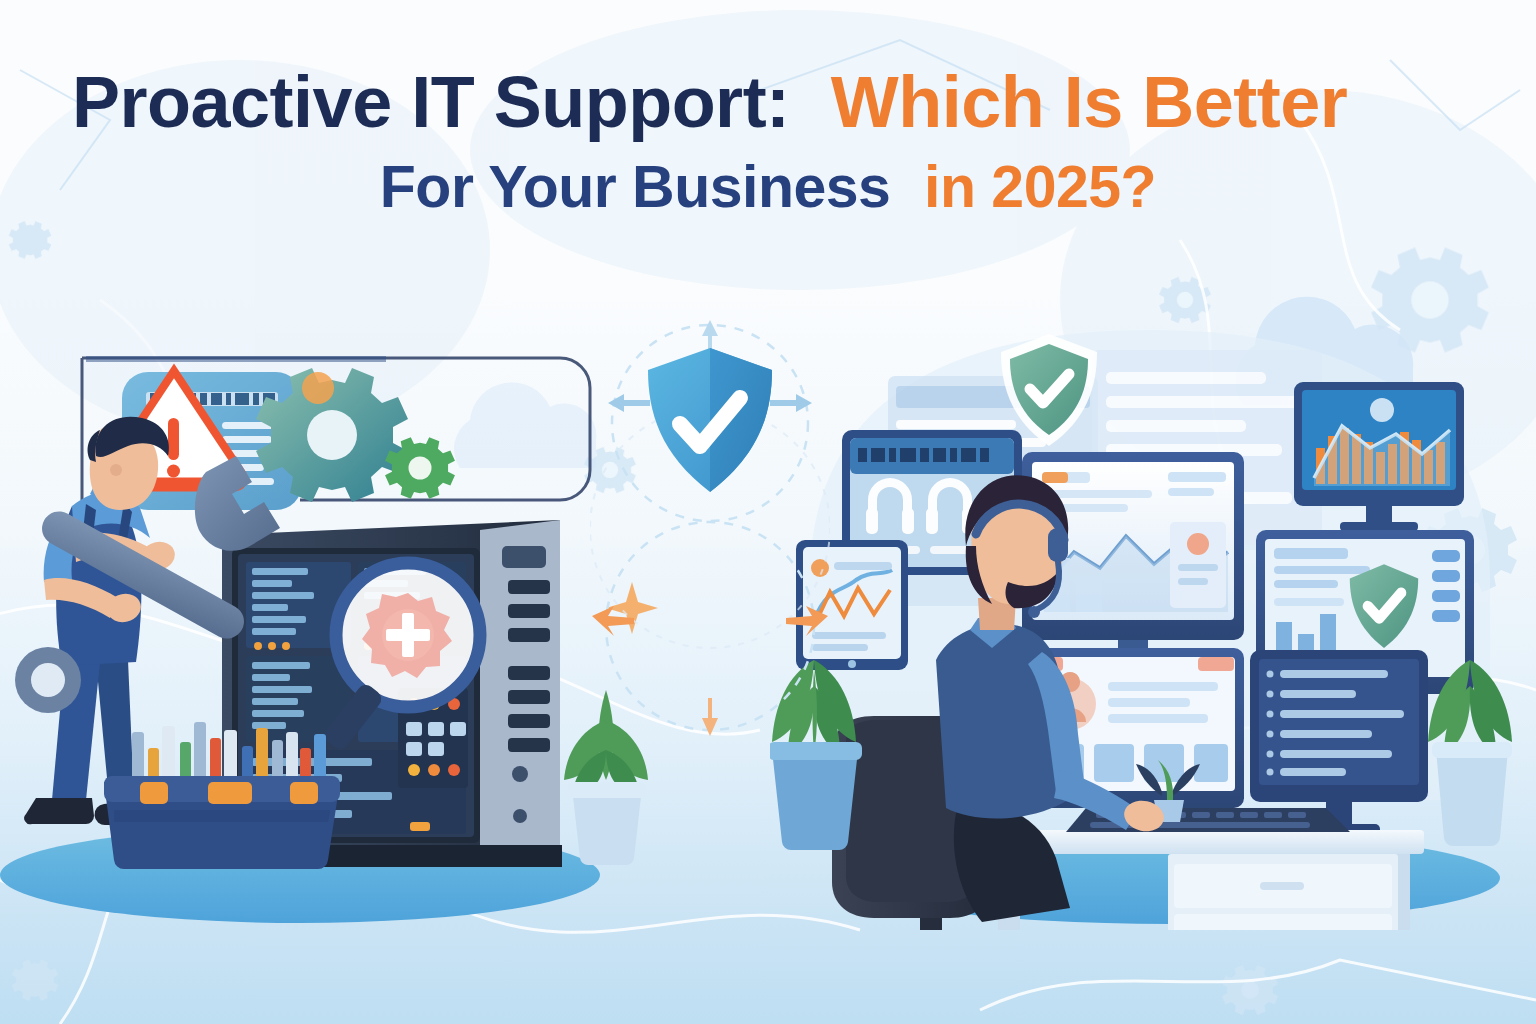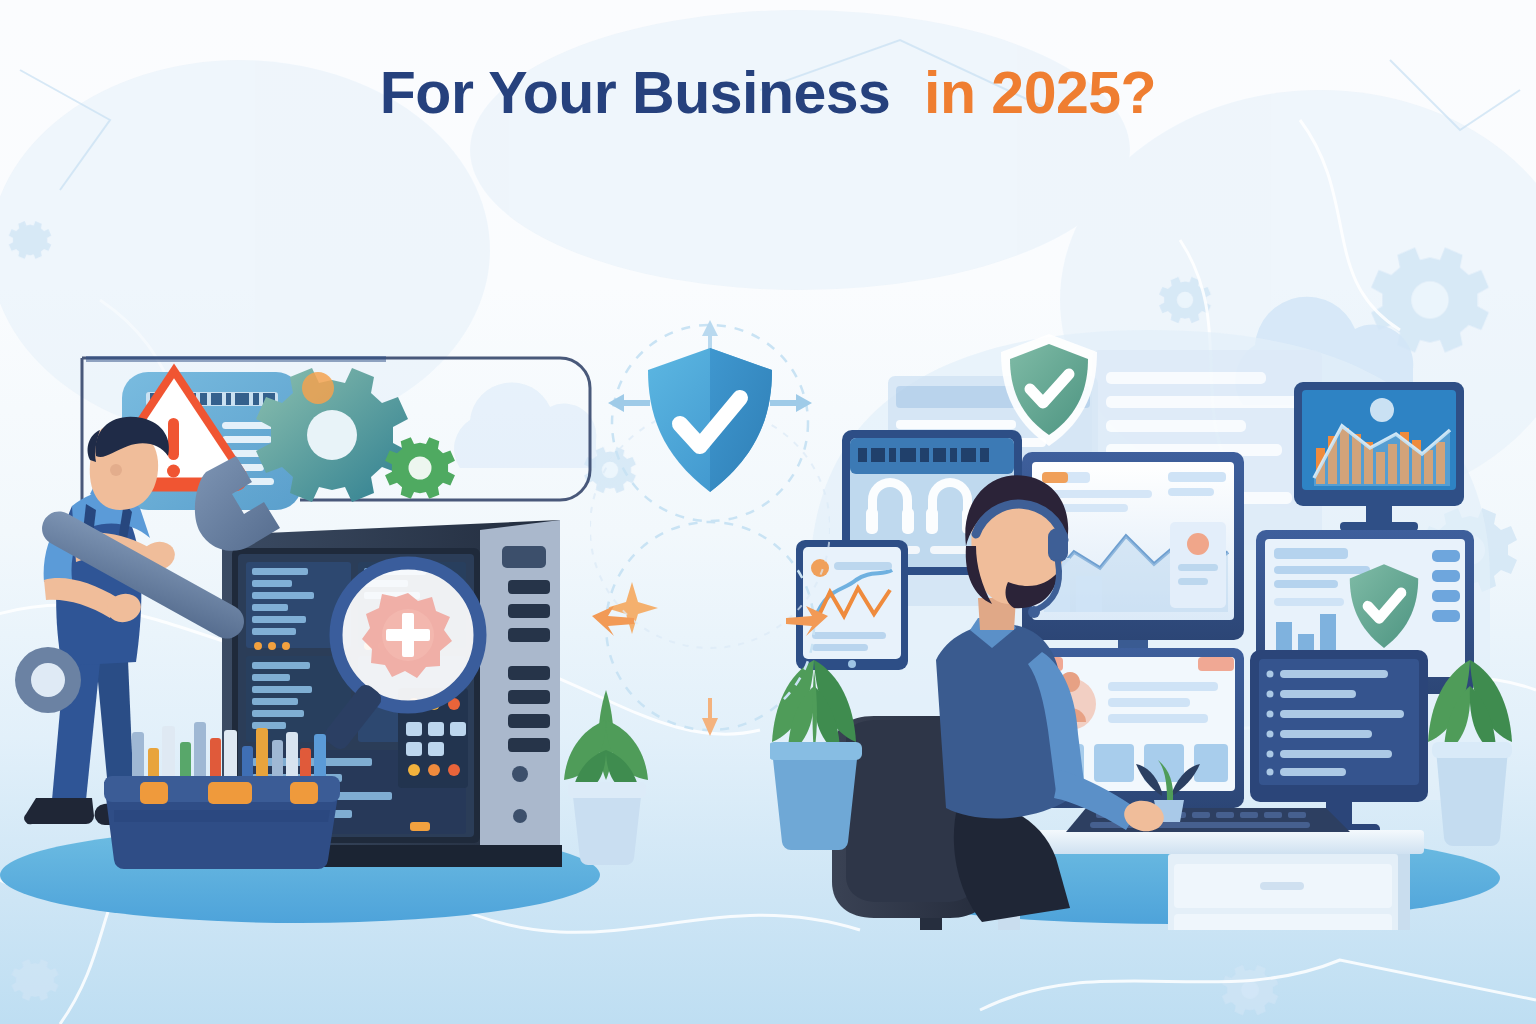--- a/index.html
+++ b/index.html
@@ -124,20 +124,24 @@
       <path d="M100,300 C190,360 160,430 250,470" opacity="0.5"></path>
     </g>
     <g stroke="#c7dff2" stroke-width="2" fill="none" opacity="0.7">
       <path d="M760,90 L900,40 L1050,110"></path>
       <path d="M1390,60 L1460,130 L1520,90"></path>
       <path d="M20,70 L110,120 L60,190"></path>
     </g>
   </svg>
 
   <div class="headline">
+    <div class="hl-line l2">
+      <span class="navy">Proactive IT Support:</span>
+      <span class="orange" style="margin-left: 0.3em;">Which Is Better</span>
+    </div>
     <div class="hl-line l3">
       <span class="navy2">For Your Business</span>
       <span class="orange" style="margin-left: 0.3em;">in 2025?</span>
     </div>
   </div>
 
   <svg class="scene" style="left:0;top:330px;width:660px;height:600px;" viewBox="0 0 660 600">
     <defs>
       <linearGradient id="wrenchG" x1="0" y1="0" x2="1" y2="1">
         <stop offset="0" stop-color="#7e95b4"></stop>

